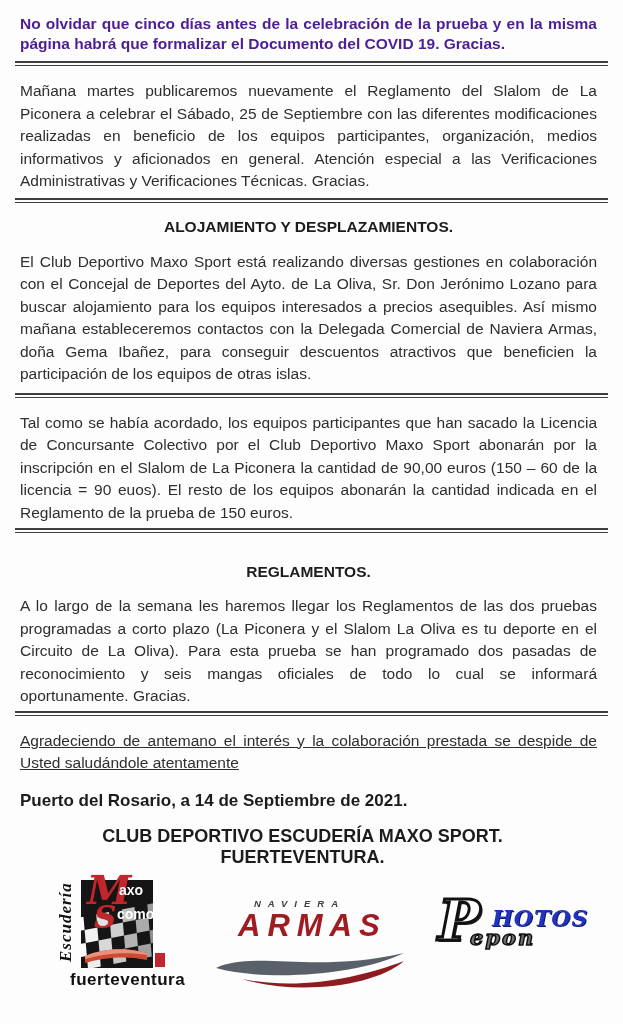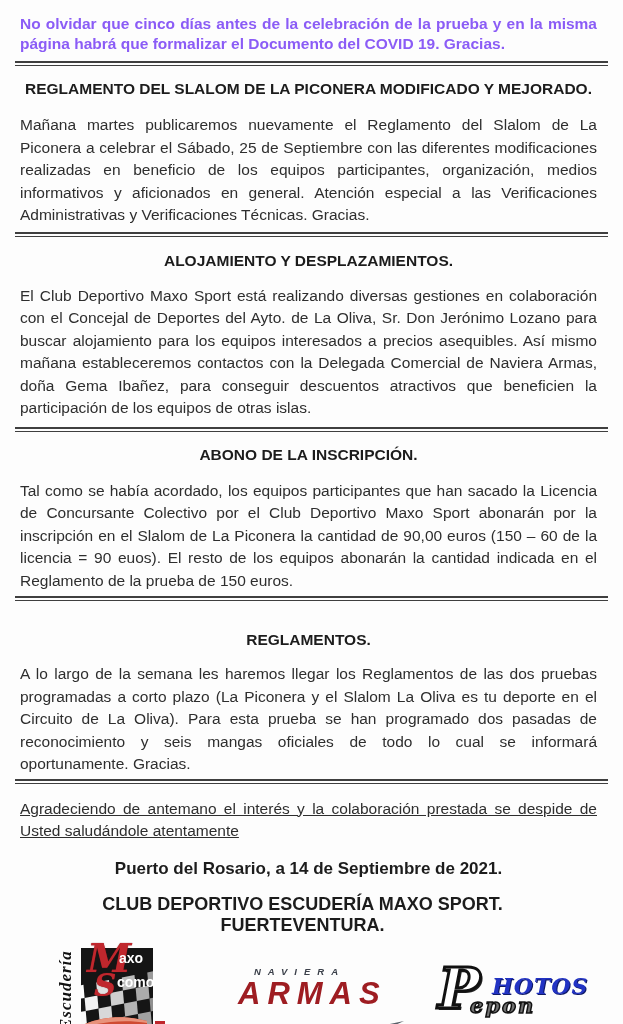--- a/index.html
+++ b/index.html
@@ -11,21 +11,21 @@
     padding:14px 26px 0 20px;
     overflow:hidden;
     font-family:"Liberation Sans", sans-serif;
     color:#2e2e2e;
   }
   .intro{
     margin:0;
     font-weight:bold;
     font-size:15.5px;
     line-height:20px;
-    color:#8b5cf6;
+    color:#4c1d95;
     text-align:justify;
   }
   .double-rule{
     height:2px;
     border-top:2.5px solid #3f3f3f;
     border-bottom:1.5px solid #3f3f3f;
     margin:7px -11px 0 -5px;
   }
   .section-heading{
     margin:12px 0 0 0;
@@ -46,21 +46,20 @@
     margin:14px 0 0 0;
     font-size:15.5px;
     line-height:22.5px;
     text-align:justify;
     text-decoration:underline;
   }
   .dateline{
     margin:16px 0 0 0;
     font-size:17px;
     font-weight:bold;
-    text-align:center;
     color:#1c1c1c;
   }
   .signature{
     margin:15px 12px 0 0;
     font-size:18px;
     font-weight:bold;
     text-align:center;
     color:#1c1c1c;
   }
   
@@ -95,21 +94,21 @@
   .maxo-axo{
     position:absolute;left:38px;top:3px;
     font-weight:bold;font-size:14px;color:#fff;line-height:1;
   }
   .maxo-port{
     position:absolute;left:36px;top:27px;
     font-weight:bold;font-size:14px;color:#fff;line-height:1;
   }
   .maxo-red-sq{position:absolute;left:101px;top:77px;width:10px;height:14px;background:#c0272d;}
   .maxo-bottom{
-    position:absolute;left:8px;top:94px;width:124px;
+    position:absolute;left:16px;top:94px;width:124px;
     font-weight:bold;font-size:17px;color:#101010;letter-spacing:0.5px;
   }
   
   .logo-armas{position:relative;width:196px;height:96px;margin-left:30px;margin-top:16px;flex:none;}
   .armas-naviera{
     position:absolute;left:40px;top:6px;
     font-style:italic;font-weight:bold;font-size:9.5px;
     letter-spacing:7px;color:#3c414b;
   }
   .armas-main{
@@ -142,31 +141,29 @@
 </style>
 </head>
 <body>
 
 <div class="page">
 
   <p class="intro">No olvidar que cinco días antes de la celebración de la prueba y en la misma página habrá que formalizar el Documento del COVID 19. Gracias.</p>
 
   <div class="double-rule"></div>
 
-  <h2 class="section-heading">REGLAMENTO DEL SLALOM DE LA PICONERA MODIFICADO Y MEJORADO.</h2>
   <p class="body-par">Mañana martes publicaremos nuevamente el Reglamento del Slalom de La Piconera a celebrar el Sábado, 25 de Septiembre con las diferentes modificaciones realizadas en beneficio de los equipos participantes, organización, medios informativos y aficionados en general. Atención especial a las Verificaciones Administrativas y Verificaciones Técnicas. Gracias.</p>
 
   <div class="double-rule rule-tight"></div>
 
   <h2 class="section-heading" style="margin-top:13px">ALOJAMIENTO Y DESPLAZAMIENTOS.</h2>
   <p class="body-par" style="margin-top:13px">El Club Deportivo Maxo Sport está realizando diversas gestiones en colaboración con el Concejal de Deportes del Ayto. de La Oliva, Sr. Don Jerónimo Lozano para buscar alojamiento para los equipos interesados a precios asequibles. Así mismo mañana estableceremos contactos con la Delegada Comercial de Naviera Armas, doña Gema Ibañez, para conseguir descuentos atractivos que beneficien la participación de los equipos de otras islas.</p>
 
   <div class="double-rule"></div>
 
-  <h2 class="section-heading">ABONO DE LA INSCRIPCIÓN.</h2>
   <p class="body-par">Tal como se había acordado, los equipos participantes que han sacado la Licencia de Concursante Colectivo por el Club Deportivo Maxo Sport abonarán por la inscripción en el Slalom de La Piconera la cantidad de 90,00 euros (150 – 60 de la licencia = 90 euos). El resto de los equipos abonarán la cantidad indicada en el Reglamento de la prueba de 150 euros.</p>
 
   <div class="double-rule" style="margin-top:4px"></div>
 
   <h2 class="section-heading" style="margin-top:28px">REGLAMENTOS.</h2>
   <p class="body-par" style="margin-top:12px">A lo largo de la semana les haremos llegar los Reglamentos de las dos pruebas programadas a corto plazo (La Piconera y el Slalom La Oliva es tu deporte en el Circuito de La Oliva). Para esta prueba se han programado dos pasadas de reconocimiento y seis mangas oficiales de todo lo cual se informará oportunamente. Gracias.</p>
 
   <div class="double-rule" style="margin-top:3px"></div>
 
   <p class="closing">Agradeciendo de antemano el interés y la colaboración prestada se despide de Usted saludándole atentamente</p>

